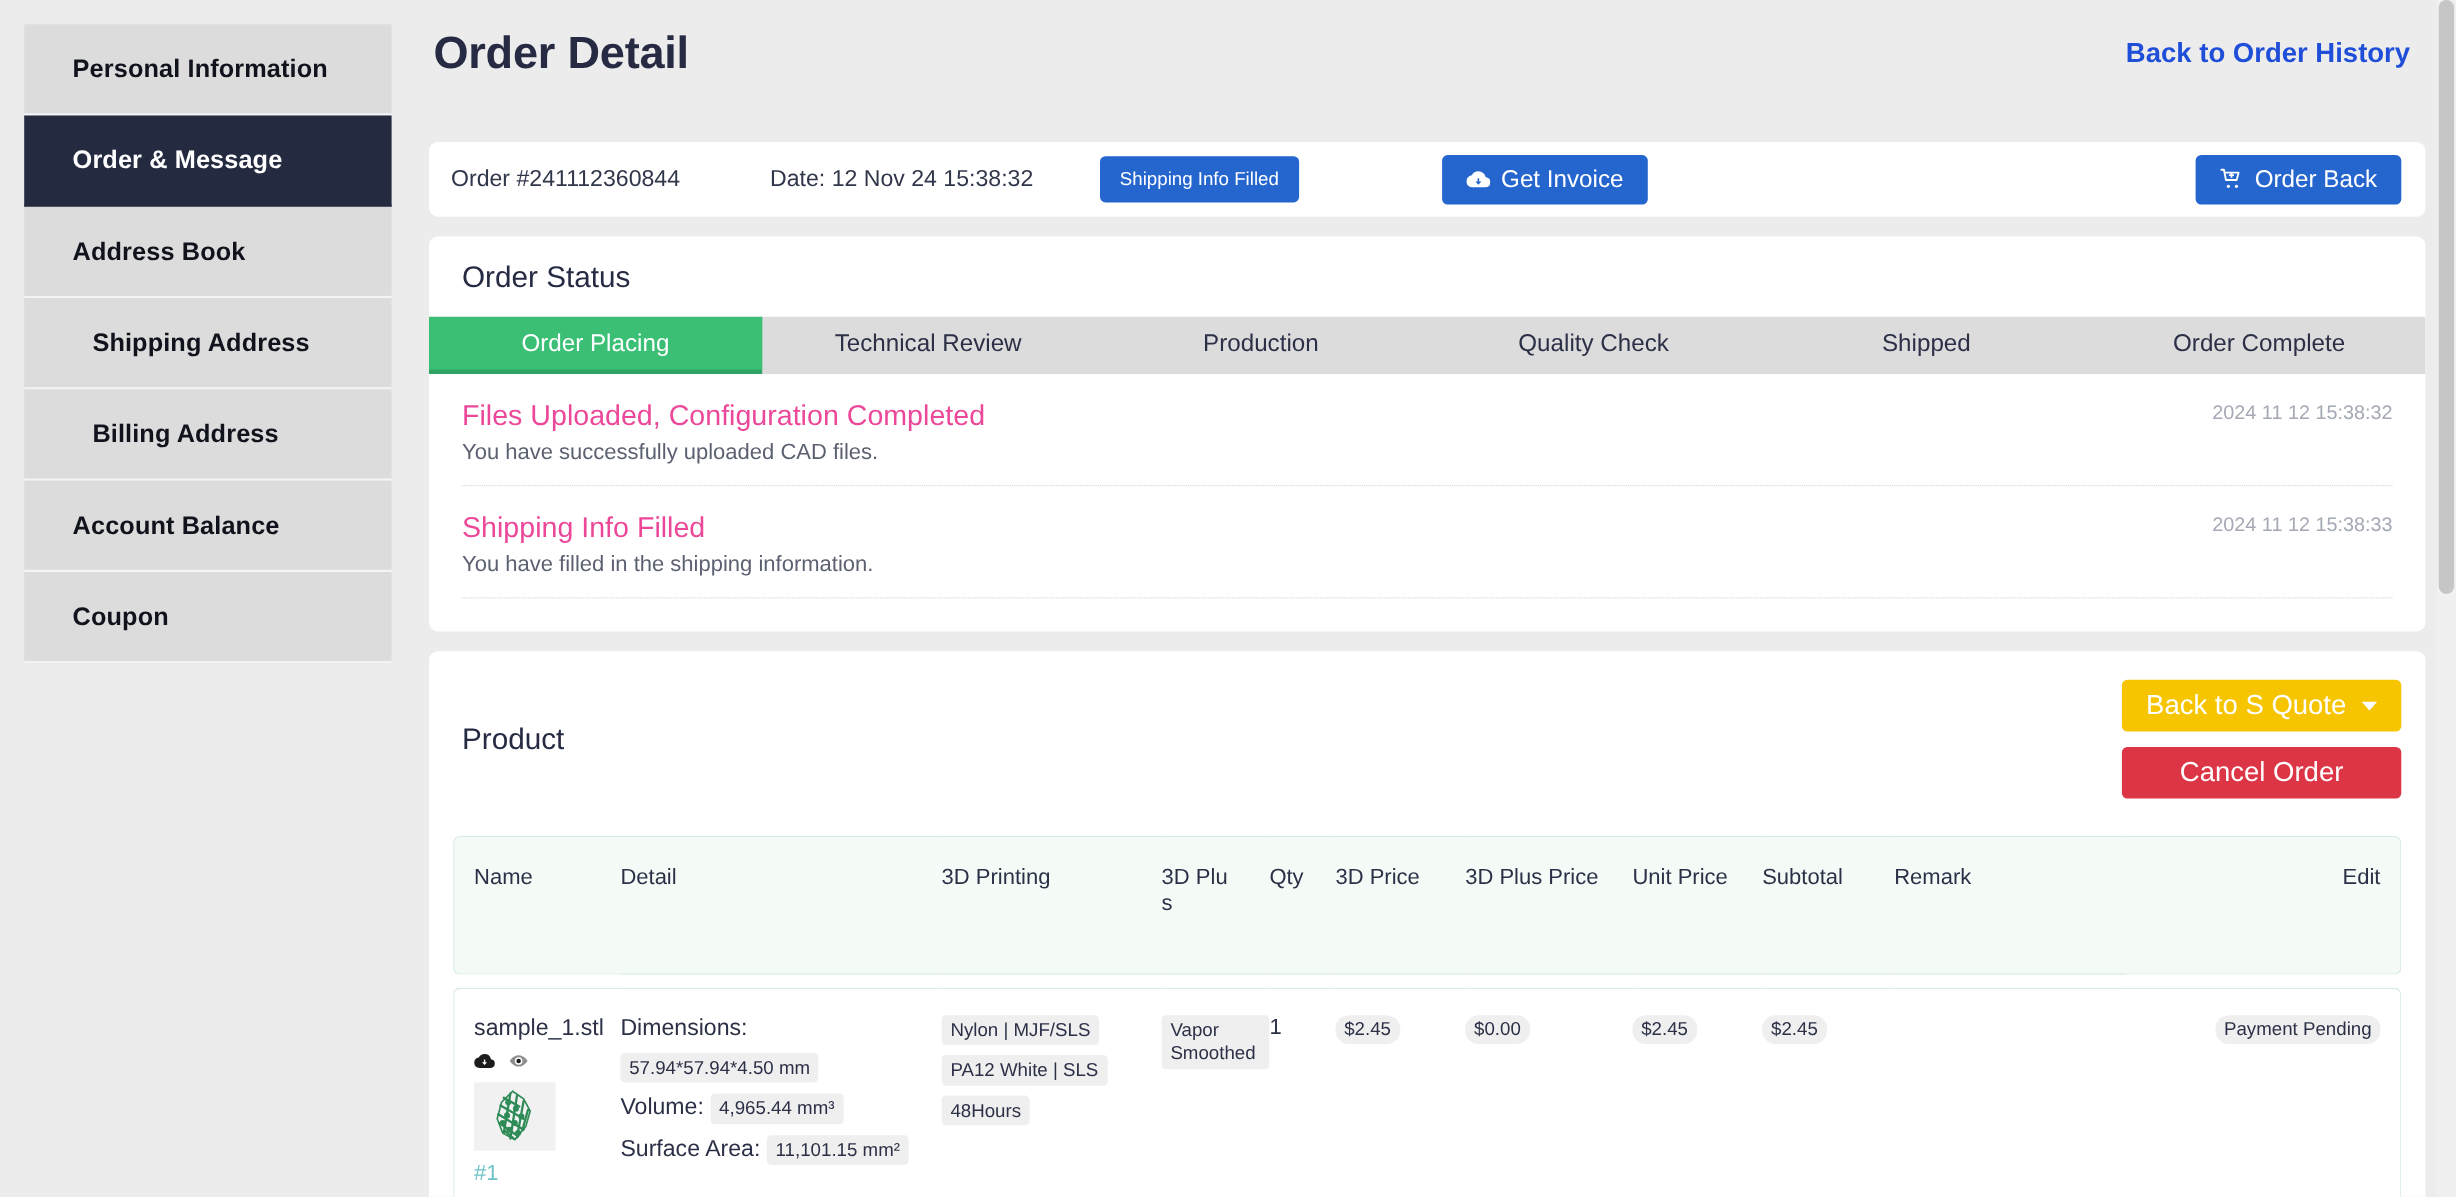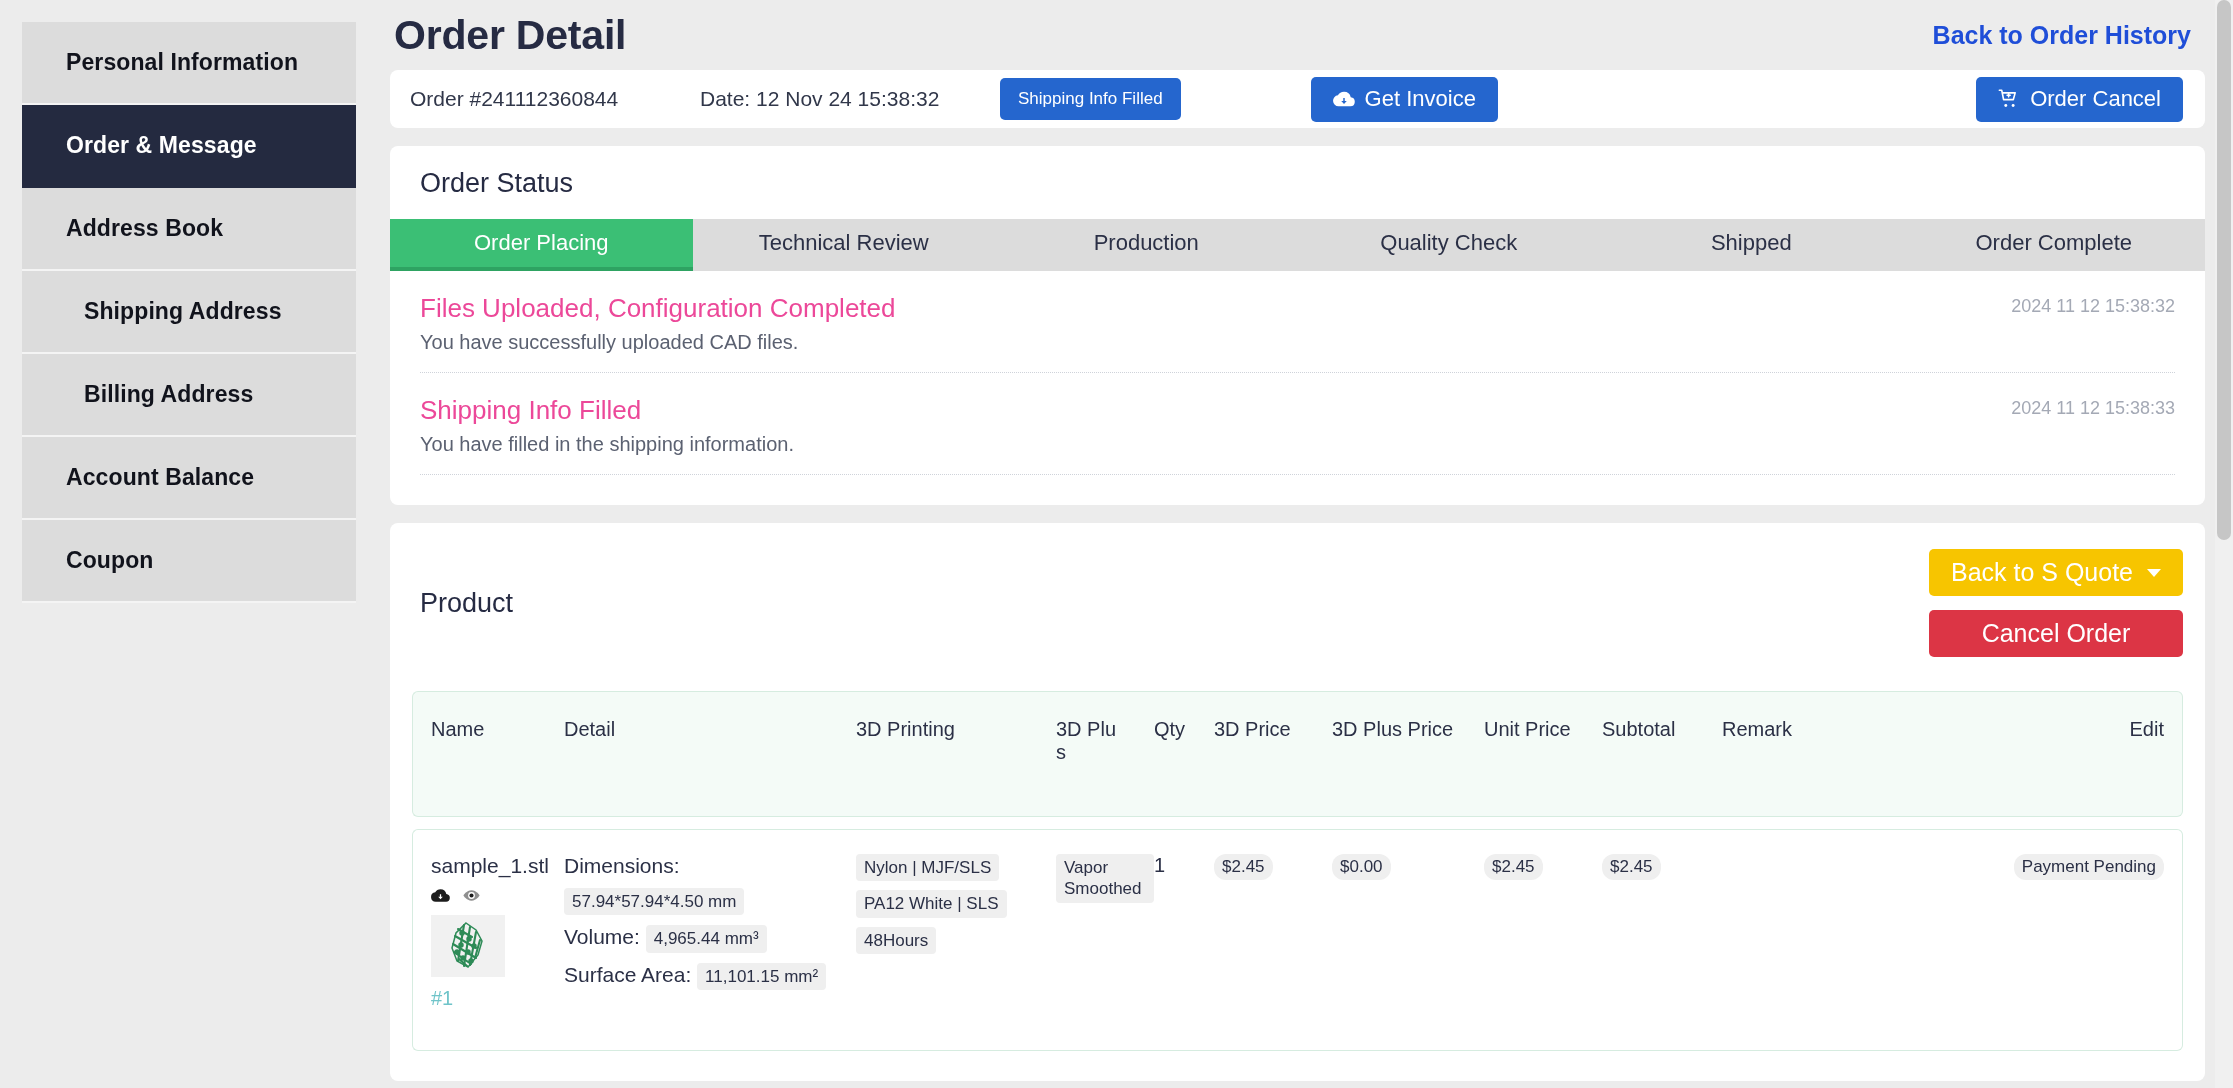--- a/index.html
+++ b/index.html
@@ -48,21 +48,21 @@
   .main {
     flex: 1 1 auto;
     padding: 0 28px 0 34px;
     min-width: 0;
   }
 
   .page-head {
     display: flex;
     align-items: center;
     justify-content: space-between;
-    height: 70px;
+    height: 97px;
     padding: 0 14px 0 4px;
   }
   .page-title {
     font-size: 41px;
     font-weight: bold;
     color: #262b43;
     letter-spacing: -.2px;
   }
   .back-link {
     font-size: 25px;
@@ -73,25 +73,26 @@
   }
 
   .card {
     background: #ffffff;
     border-radius: 8px;
     width: 100%;
   }
 
   
   .order-bar {
-    height: 58px;
+    height: 68px;
     display: flex;
     align-items: center;
     padding: 0 22px 0 20px;
     margin-bottom: 18px;
+    margin-top: 32px;
   }
   .order-id {
     font-size: 21px;
     color: #31374a;
     width: 290px;
     flex: 0 0 290px;
   }
   .order-date {
     font-size: 21px;
     color: #31374a;
@@ -366,21 +367,21 @@
       <span class="grow"></span>
       <button class="btn btn-primary">
         <span class="ic">
           <svg width="22" height="22" viewBox="0 0 24 24" fill="none" stroke="#fff" stroke-width="1.8" stroke-linecap="round" stroke-linejoin="round">
             <path d="M1.5 2.5h2.6l2 10.2h10.6l2-7.4H5.2" fill="none"></path>
             <circle cx="8.5" cy="19" r="1.6" fill="#fff" stroke="none"></circle>
             <circle cx="16.5" cy="19" r="1.6" fill="#fff" stroke="none"></circle>
             <path d="M11.6 6.2v3.4M9.9 7.9h3.4"></path>
           </svg>
         </span>
-        <span>Order Cancel</span>
+        <span>Order Back</span>
       </button>
     </div>
 
     <section class="card status-card">
       <div class="status-title">Order Status</div>
       <div class="steps">
         <div class="step active">
           <span>Order Placing</span>
         </div>
         <div class="step">

